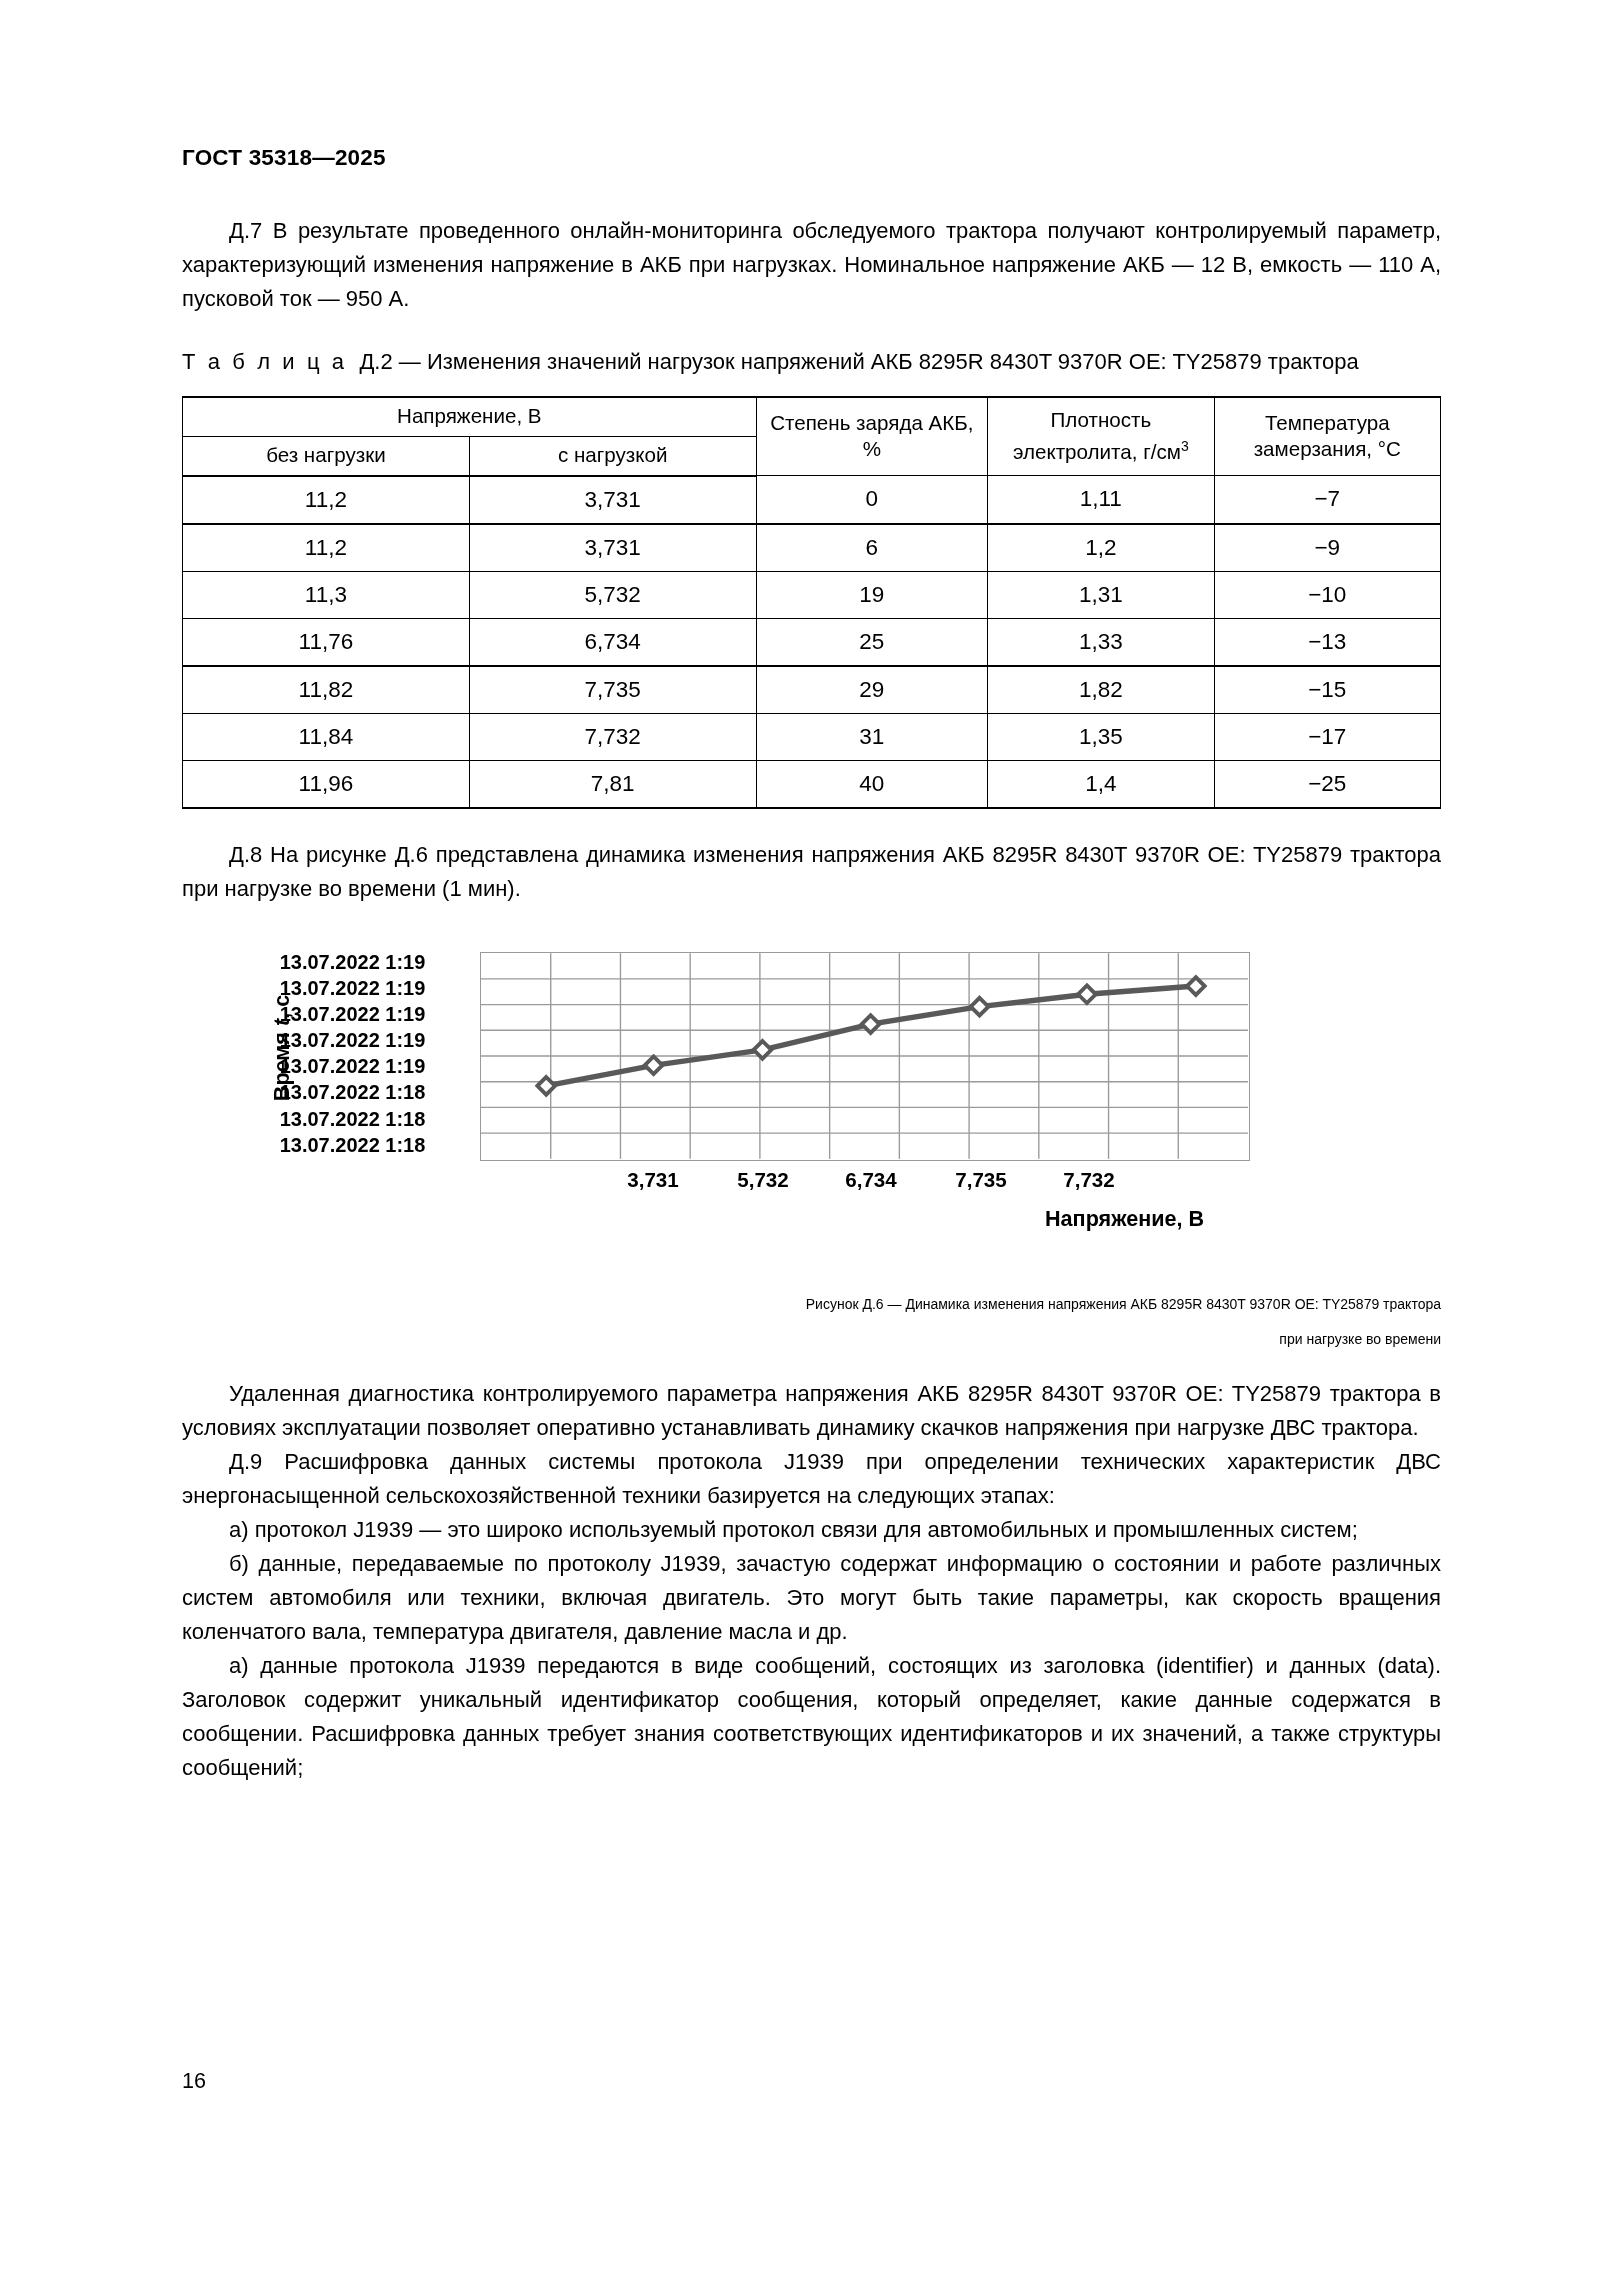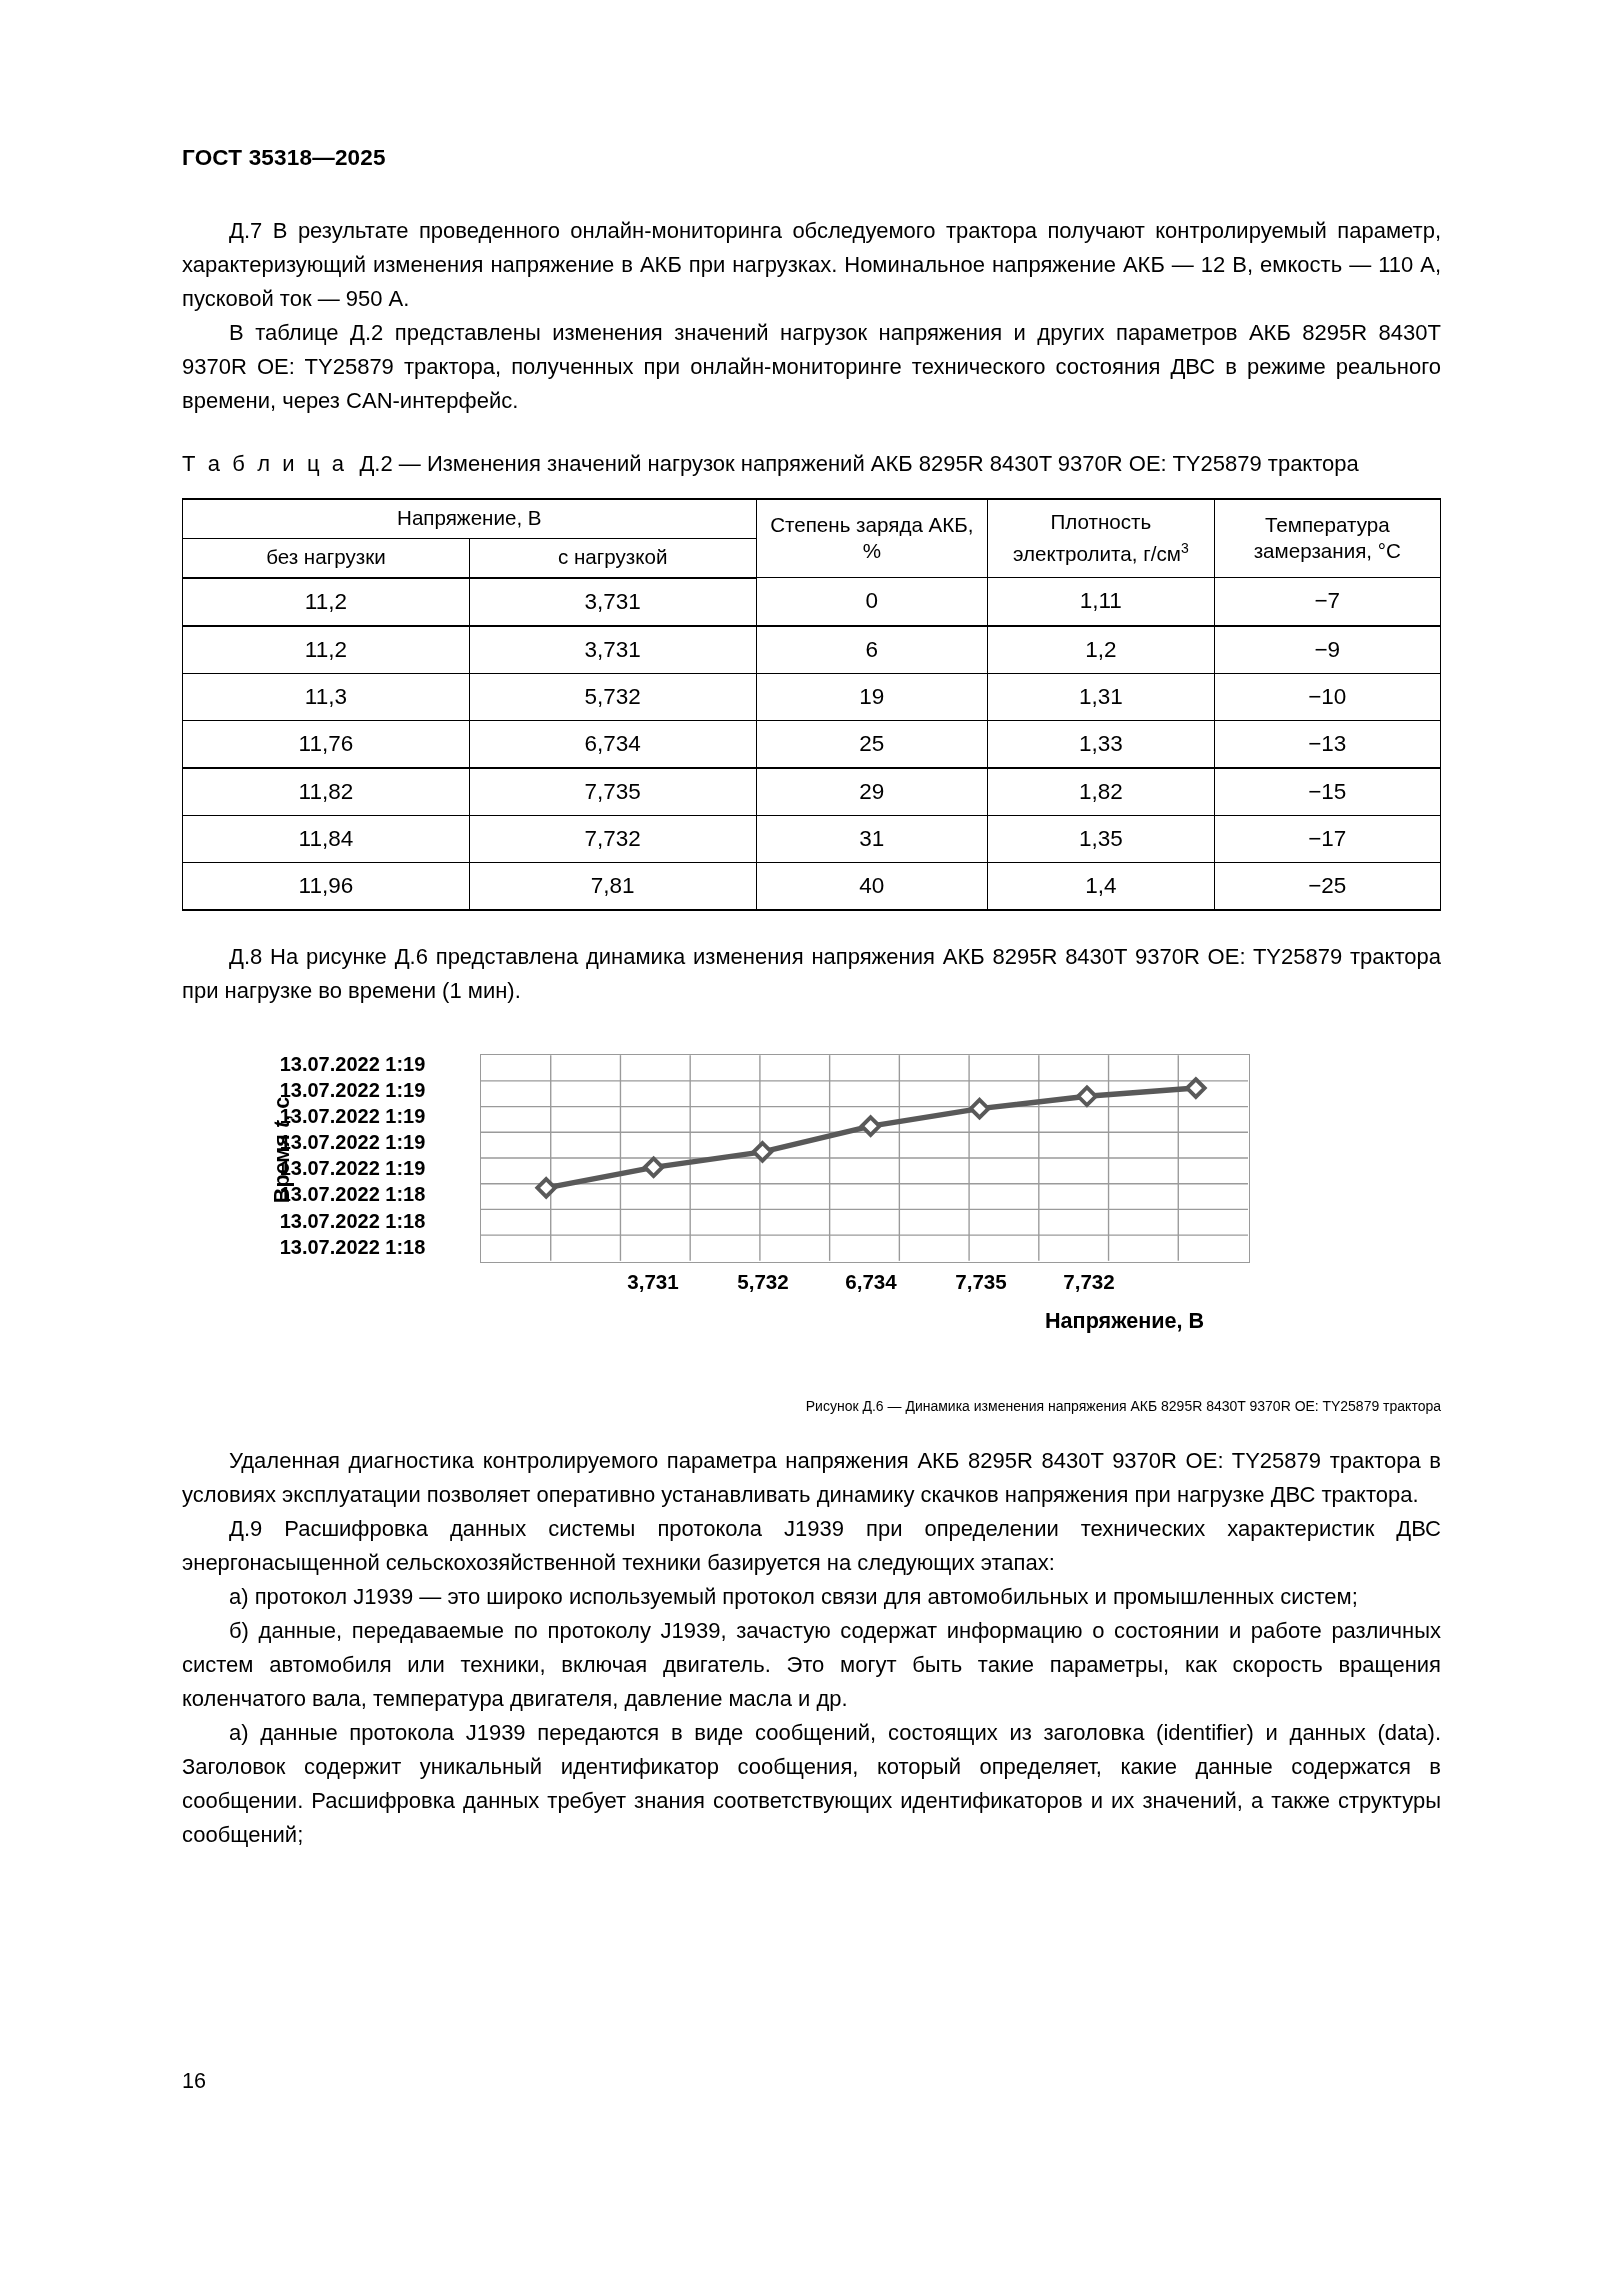--- a/index.html
+++ b/index.html
@@ -186,21 +186,20 @@
 </head>
 <body>
 
 <div class="page">
 
   <div class="runhead">ГОСТ 35318—2025</div>
 
   <div class="col">
 
     <p class="body indent">Д.7  В результате проведенного онлайн-мониторинга обследуемого трактора получают контролируемый параметр, характеризующий изменения напряжение в АКБ при нагрузках. Номинальное напряжение АКБ — 12 В, емкость — 110 А, пусковой ток — 950 А.</p>
-    <p class="body indent">В таблице Д.2 представлены изменения значений нагрузок напряжения и других параметров АКБ 8295R 8430T 9370R OE: TY25879 трактора, полученных при онлайн-мониторинге технического состояния ДВС в режиме реального времени, через CAN-интерфейс.</p>
 
     <div class="tbl-caption">
       <span class="spaced">Т а б л и ц а</span><span>&nbsp;&nbsp;</span><span>Д.2</span>
       <span>—</span>
       <span>Изменения значений нагрузок напряжений АКБ 8295R 8430T 9370R OE: TY25879 трактора</span>
     </div>
 
     <table class="d2">
       <colgroup>
         <col style="width:22.8%">
@@ -337,20 +336,21 @@
           <div class="xtick" style="left: 283px; top: 0px;">5,732</div>
           <div class="xtick" style="left: 391px; top: 0px;">6,734</div>
           <div class="xtick" style="left: 501px; top: 0px;">7,735</div>
           <div class="xtick" style="left: 609px; top: 0px;">7,732</div>
         </div>
       <div class="xlabel">Напряжение, В</div>
     </div>
 
     <div class="fig-caption">
       <div>Рисунок Д.6 — Динамика изменения напряжения АКБ 8295R 8430T 9370R OE: TY25879 трактора</div>
+      <div>при нагрузке во времени</div>
     </div>
 
     <div class="gap-s"></div>
 
     <p class="body indent">Удаленная диагностика контролируемого параметра напряжения АКБ 8295R 8430T 9370R OE: TY25879 трактора в условиях эксплуатации позволяет оперативно устанавливать динамику скачков напряжения при нагрузке ДВС трактора.</p>
     <p class="body indent">Д.9  Расшифровка данных системы протокола J1939 при определении технических характеристик ДВС энергонасыщенной сельскохозяйственной техники базируется на следующих этапах:</p>
     <p class="body indent">а) протокол J1939 — это широко используемый протокол связи для автомобильных и промышленных систем;</p>
     <p class="body indent">б) данные, передаваемые по протоколу J1939, зачастую содержат информацию о состоянии и работе различных систем автомобиля или техники, включая двигатель. Это могут быть такие параметры, как скорость вращения коленчатого вала, температура двигателя, давление масла и др.</p>
     <p class="body indent">а) данные протокола J1939 передаются в виде сообщений, состоящих из заголовка (identifier) и данных (data). Заголовок содержит уникальный идентификатор сообщения, который определяет, какие данные содержатся в сообщении. Расшифровка данных требует знания соответствующих идентификаторов и их значений, а также структуры сообщений;</p>
 

